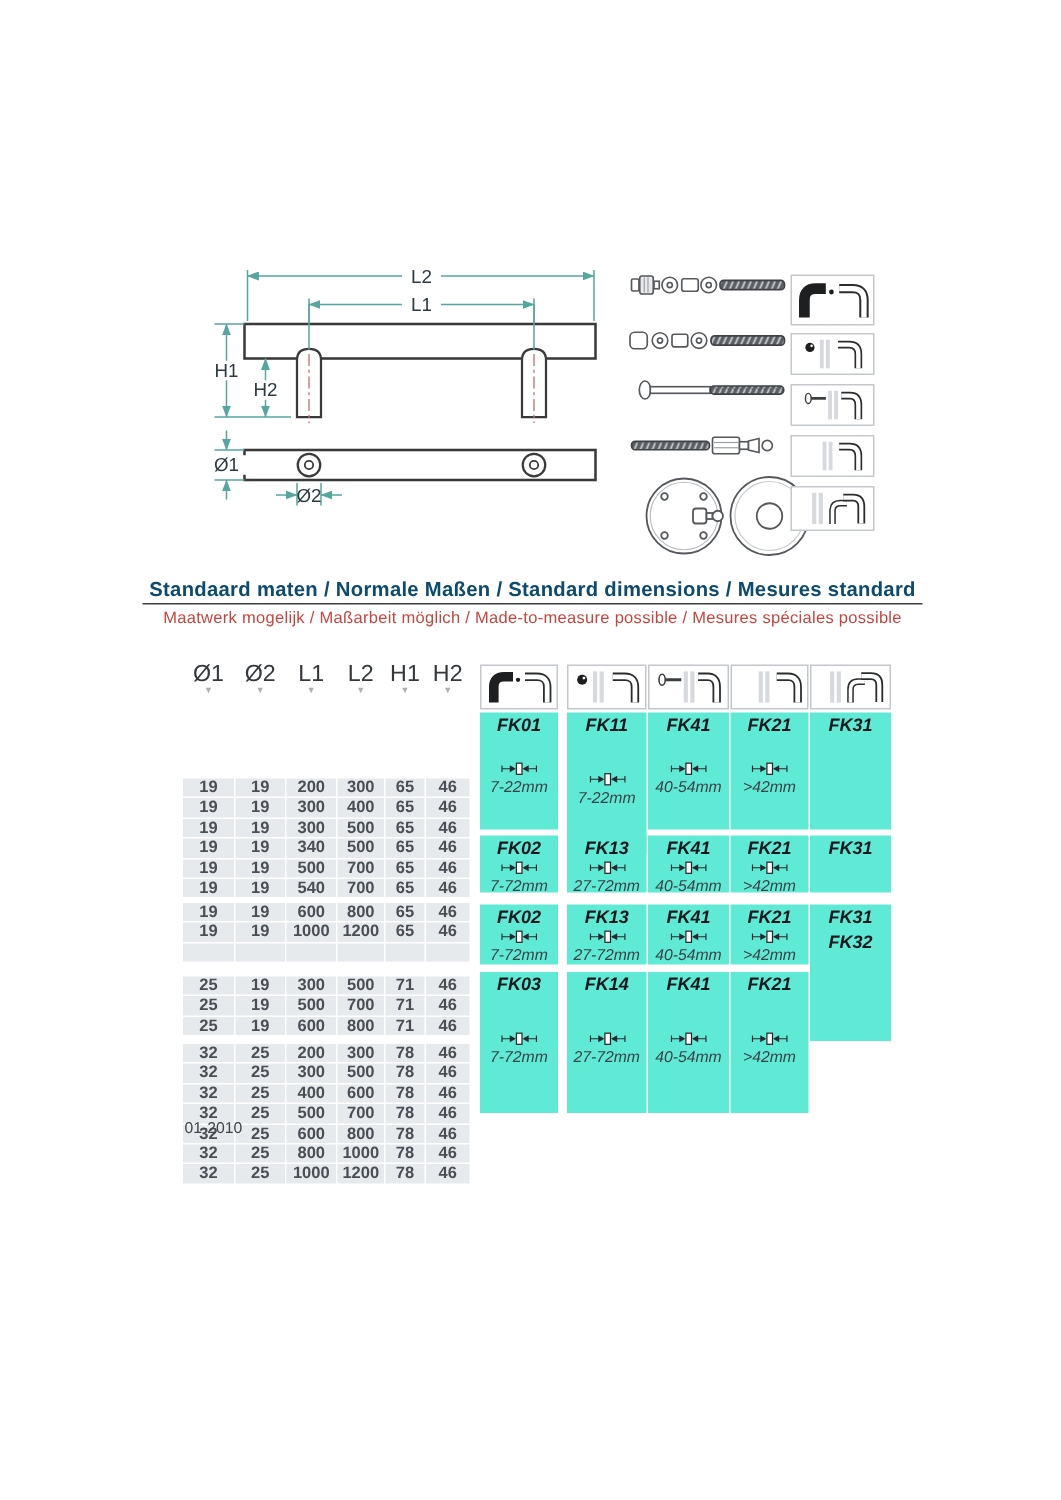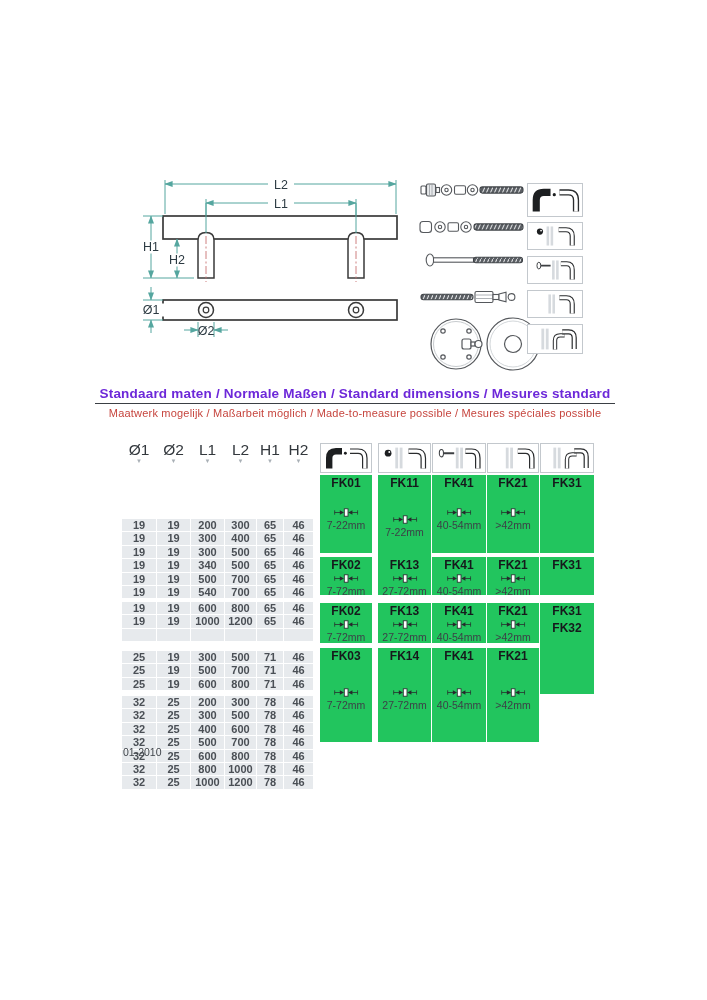--- a/index.html
+++ b/index.html
@@ -1,21 +1,21 @@
 <!DOCTYPE html>
 <html><head>
 <meta charset="utf-8">
 <style>
   html,body{margin:0;padding:0;background:#fff;}
   .page{position:relative;width:707px;height:1000px;background:#fff;overflow:hidden;
         font-family:"Liberation Sans",sans-serif;}
 
   
   .doc-header{position:absolute;left:55px;top:384px;width:600px;text-align:center;}
-  .doc-title{display:inline-block;font-size:13.5px;font-weight:bold;color:#6d28d9;
+  .doc-title{display:inline-block;font-size:13.5px;font-weight:bold;color:#0c4a6e;
              border-bottom:1.5px solid #3a3f44;padding:0 4px 2px 4px;letter-spacing:.2px;}
   .doc-sub{font-size:11px;color:#c6453e;margin-top:3px;letter-spacing:.2px;}
 
   
   .tbl-header{position:absolute;left:122px;top:441px;display:grid;
               grid-template-columns:34px 33px 33px 31px 26px 29px;gap:1px;}
   .th{text-align:center;}
   .th-label{font-size:15.5px;color:#33383d;line-height:17px;}
   .th-arrow{font-size:6px;color:#a9b0b6;line-height:7px;}
   .tbl-group{position:absolute;left:122px;display:grid;
@@ -23,22 +23,22 @@
              grid-auto-rows:12.4px;gap:1px;margin-top:48px;}
   .td{background:#e7eaed;font-size:11px;font-weight:bold;color:#4a4f55;
       text-align:center;line-height:12.6px;}
 
   .doc-footer{position:absolute;left:123px;top:746px;font-size:10.5px;color:#3f444a;}
 
   
   .fk-iconbox,.side-iconbox{position:absolute;background:#fff;border:1px solid #c3c8cd;
       box-sizing:border-box;display:flex;align-items:center;justify-content:center;}
   .side-iconbox{left:527px;width:56px;}
-  .fk-cell{position:absolute;background:#22c55e;box-sizing:border-box;
-           display:flex;flex-direction:column;align-items:center;padding-top:2px;}
+  .fk-cell{position:absolute;background:#5eead4;box-sizing:border-box;
+           display:flex;flex-direction:column;align-items:center;padding-top:2px;font-style:italic;}
   .fk-code{font-size:12px;font-weight:bold;color:#16191c;line-height:13px;}
   .fk-sp1{flex:1;}
   .fk-sp2{flex:1.3;}
   .fk-glyph{line-height:0;margin:1px 0 1px 0;}
   .fk-range{font-size:10.5px;color:#3c4147;line-height:12px;padding-bottom:1px;white-space:nowrap;}
 </style>
 </head>
 <body>
 
 <div class="page">

